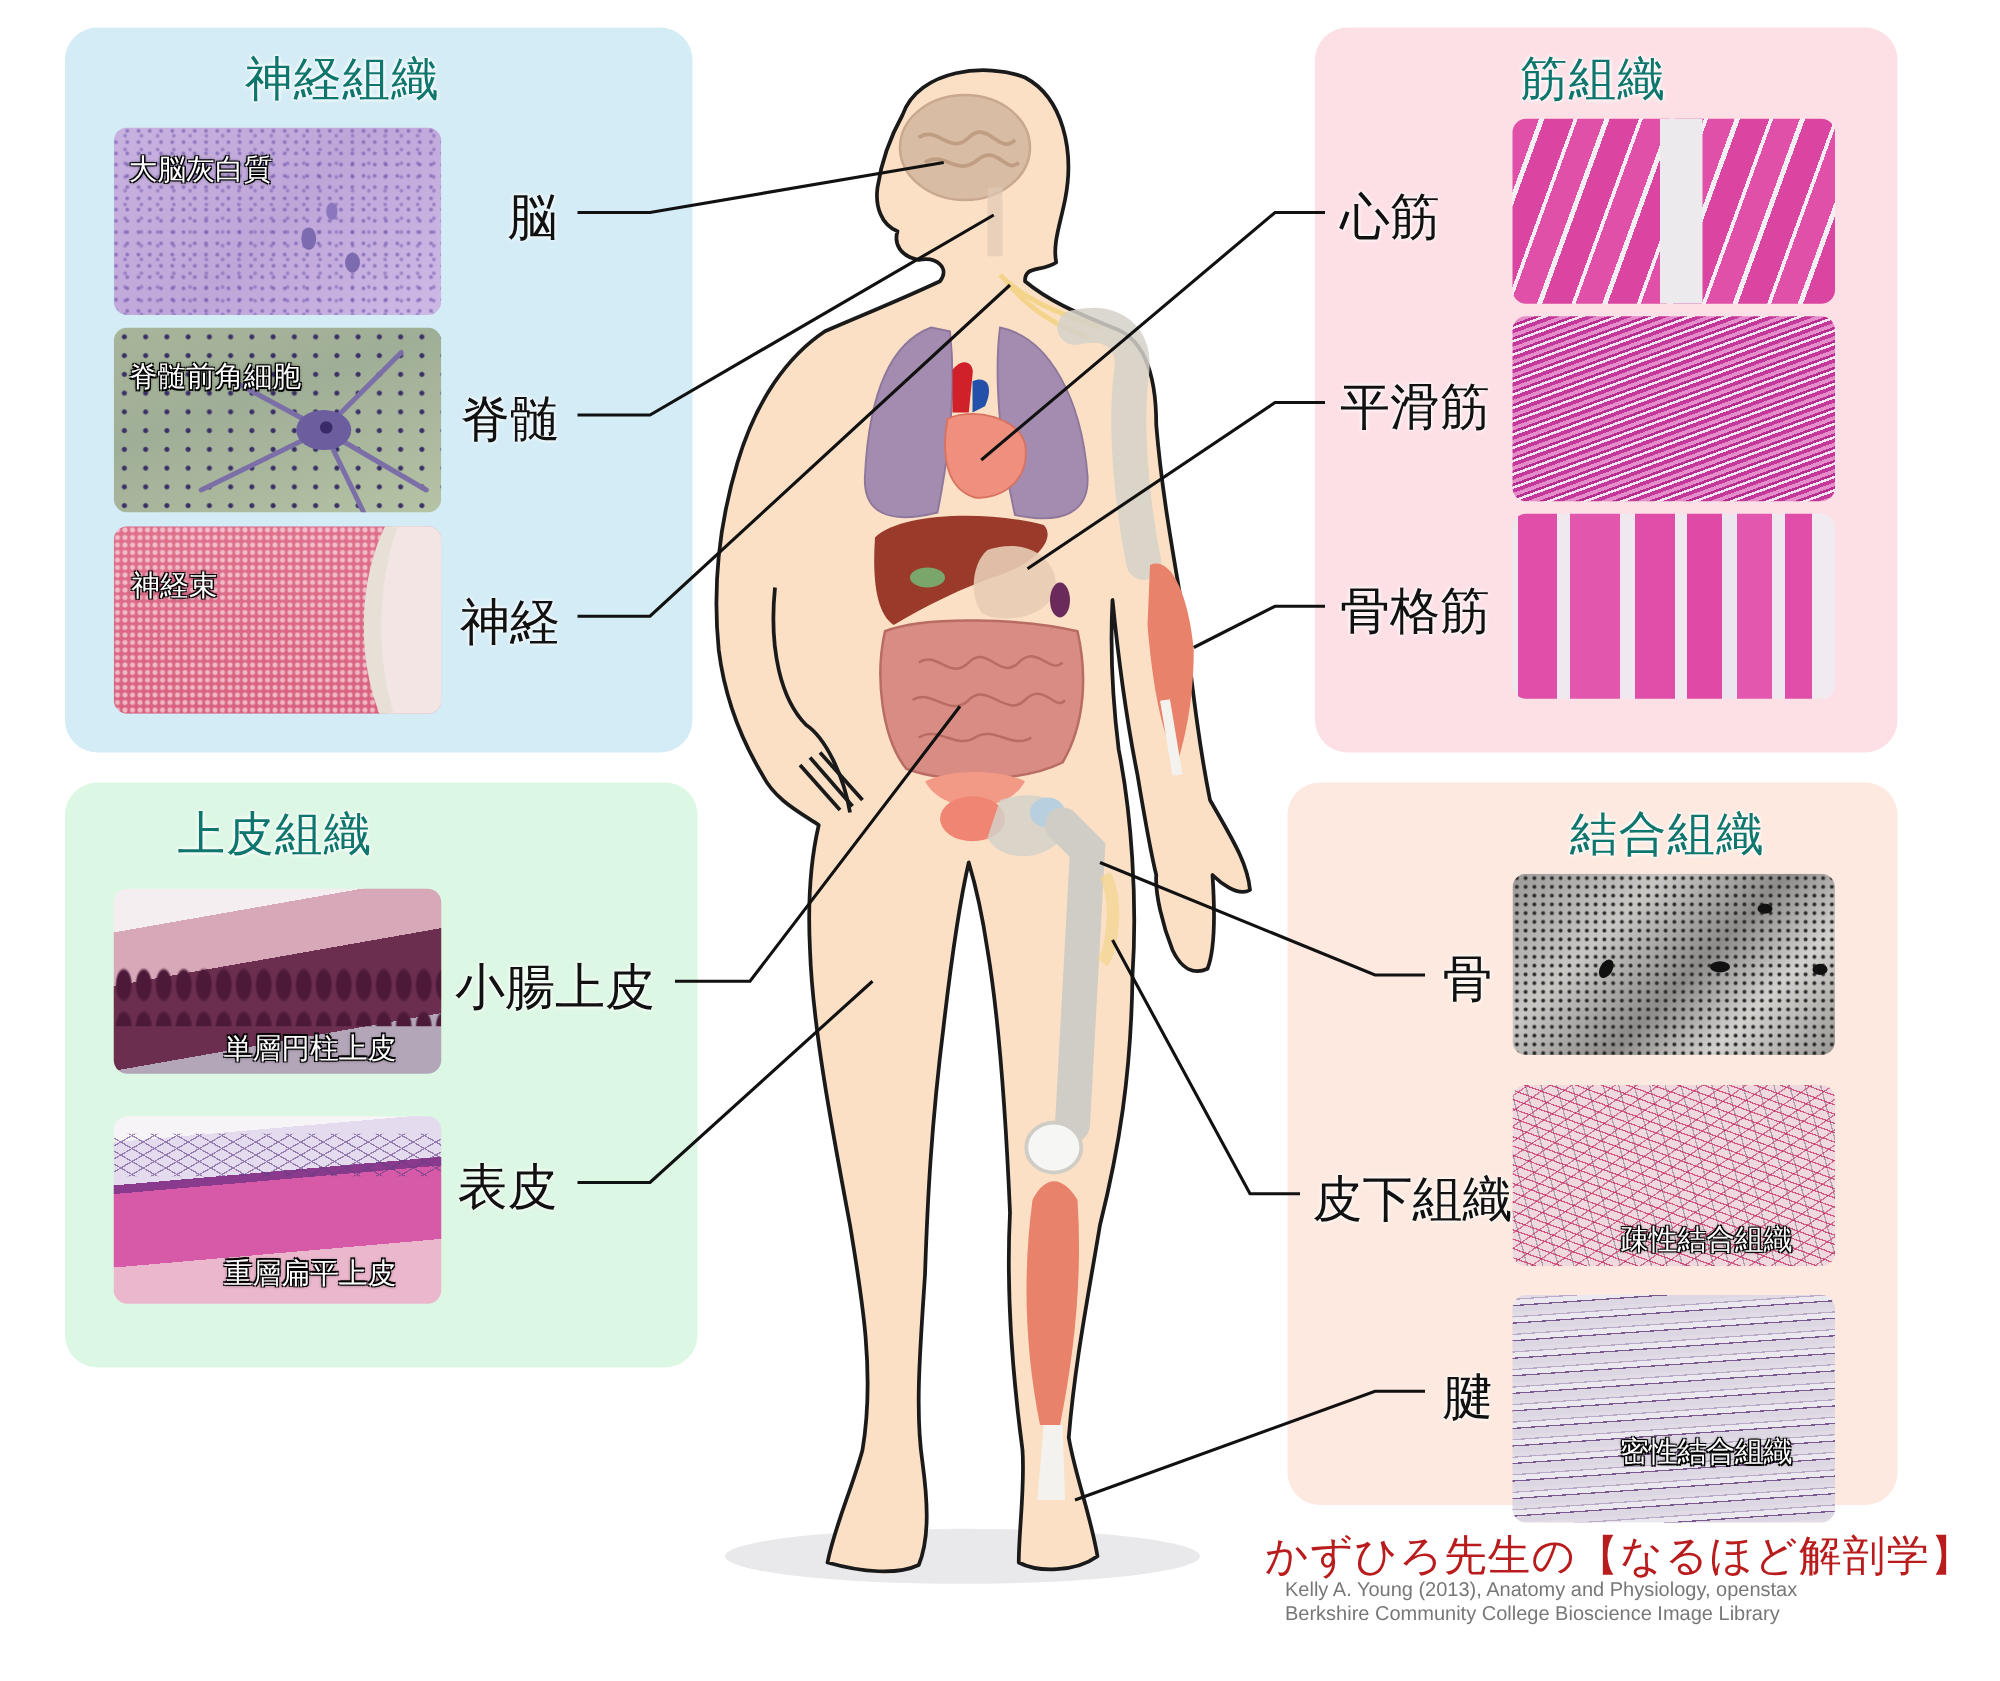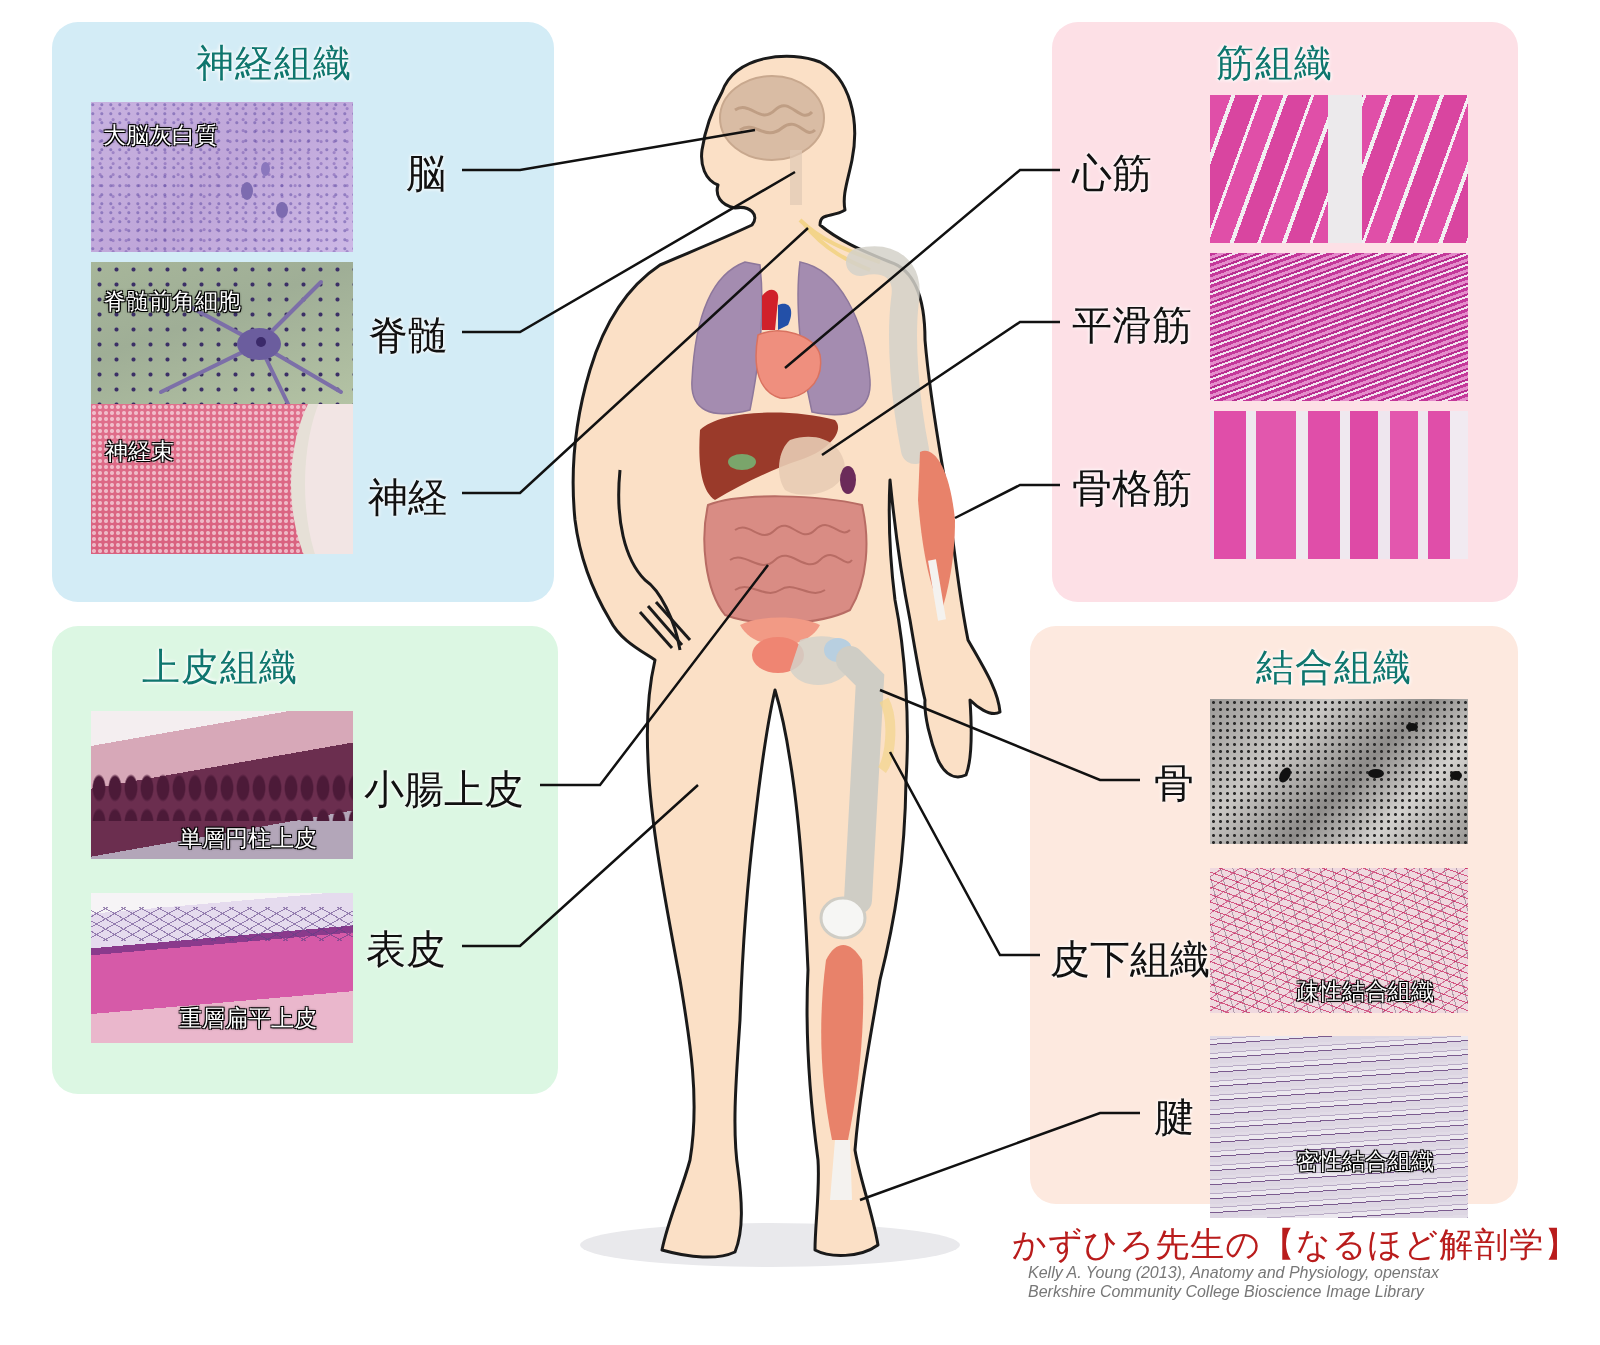--- a/index.html
+++ b/index.html
@@ -1,28 +1,28 @@
 <!DOCTYPE html>
 <html><head>
 <meta charset="utf-8">
 <style>
   html, body { margin:0; padding:0; background:#ffffff; }
   body { width:1600px; height:1345px; position:relative; overflow:hidden;
          font-family:"DejaVu Sans", "Liberation Sans", sans-serif; color:#111; }
   .panel { position:absolute; border-radius:26px; }
   .panel-title { position:absolute; font-size:38px; color:#0f766e; letter-spacing:1px;
                  text-shadow: 0 0 4px #fff, 0 0 4px #fff, 0 0 2px #fff; white-space:nowrap; }
-  .micro { position:absolute; overflow:hidden; }
+  .micro { position:absolute; overflow:hidden;border-radius:11px; }
   .micro-caption { position:absolute; font-size:23px; color:#fff; white-space:nowrap;
                    text-shadow: -1px -1px 0 #000, 1px -1px 0 #000, -1px 1px 0 #000, 1px 1px 0 #000, 0 0 3px #000; }
   .label { position:absolute; font-size:40px; color:#111; white-space:nowrap;
            text-shadow: 0 0 4px #fff, 0 0 3px #fff; }
   svg.overlay { position:absolute; left:0; top:0; }
   .credit-main { position:absolute; left:1012px; top:1222px; font-size:34px; color:#b91c1c; white-space:nowrap; letter-spacing:1px; }
-  .credit-line { position:absolute; left:1028px; font-size:16px; color:#777; white-space:nowrap; font-family:"Liberation Sans", sans-serif;font-style:italic; }
+  .credit-line { position:absolute; left:1028px; font-size:16px; color:#777; white-space:nowrap; font-family:"Liberation Sans", sans-serif; }
 </style>
 </head>
 <body>
 
 <div class="panel" style="left:52px;top:22px;width:502px;height:580px;background:#d3ecf6;"></div>
 <div class="panel" style="left:1052px;top:22px;width:466px;height:580px;background:#fde0e6;"></div>
 <div class="panel" style="left:52px;top:626px;width:506px;height:468px;background:#dcf7e3;"></div>
 <div class="panel" style="left:1030px;top:626px;width:488px;height:578px;background:#fde9df;"></div>
 
 <div class="panel-title" style="left:196px;top:38px;">神経組織</div>
@@ -48,21 +48,21 @@
         <path d="M168 82 L90 40"></path>
         <path d="M168 82 L230 20"></path>
         <path d="M168 82 L250 130"></path>
         <path d="M168 82 L200 148"></path>
     </g>
     <ellipse cx="168" cy="82" rx="22" ry="16" fill="#6b5d9e"></ellipse>
     <circle cx="170" cy="80" r="5" fill="#3b2a6a"></circle>
   </svg>
   <div class="micro-caption" style="left:12px;top:24px;">脊髄前角細胞</div>
 </div>
-<div class="micro" style="left:91px;top:404px;width:262px;height:150px;background:
+<div class="micro" style="left:91px;top:421px;width:262px;height:150px;background:
        radial-gradient(circle, rgba(255,255,255,.55) 1.5px, transparent 2.5px) 0 0/6px 6px,
        linear-gradient(180deg,#e0708c,#d9617f);">
   <div style="position:absolute;left:200px;top:-40px;width:120px;height:240px;border-left:14px solid #e6e0d7;border-radius:60% 0 0 60%;background:#f2e5e4;"></div>
   <div class="micro-caption" style="left:14px;top:32px;">神経束</div>
 </div>
 
 <div class="micro" style="left:1210px;top:95px;width:258px;height:148px;background:
        repeating-linear-gradient(110deg,#e04fa8 0 20px,#f2f0f2 20px 24px,#d945a0 24px 46px,#f5eef4 46px 49px);">
   <div style="position:absolute;left:118px;top:0;width:34px;height:148px;background:#eceaec;"></div>
 </div>

